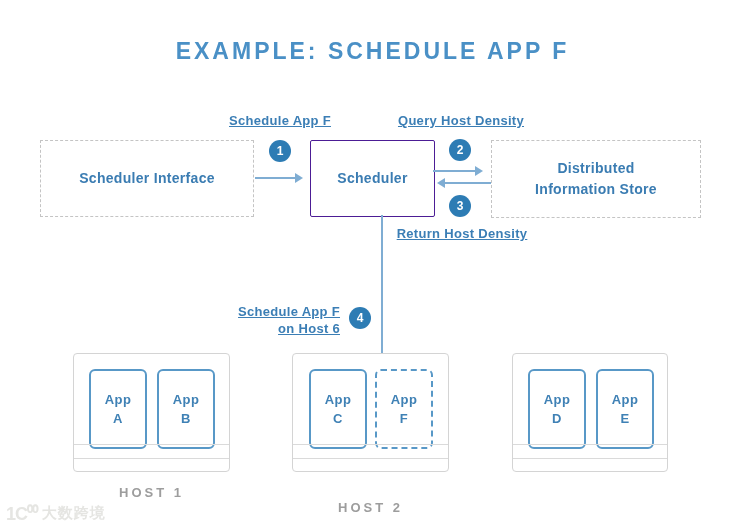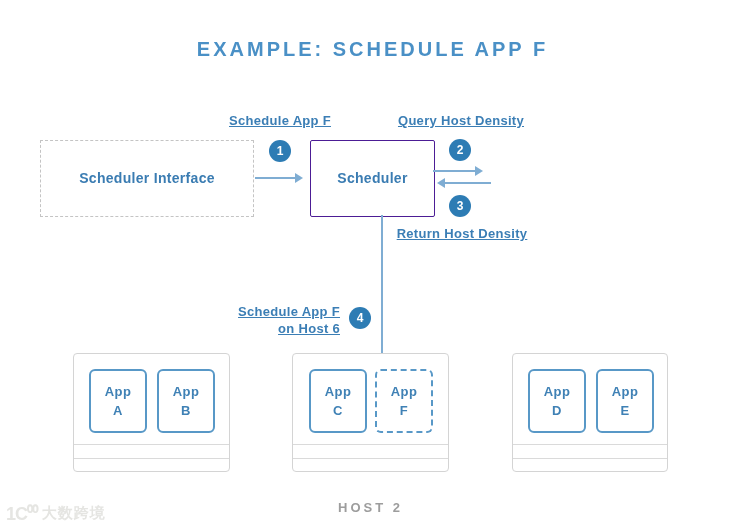--- a/index.html
+++ b/index.html
@@ -2,21 +2,21 @@
 <html><head>
 <meta charset="utf-8">
 <style>
   html,body{margin:0;padding:0;background:#ffffff;}
   .canvas{
     position:relative;width:745px;height:527px;background:#ffffff;
     font-family:"Liberation Sans",sans-serif;overflow:hidden;
   }
   .title{
     position:absolute;left:0;top:38px;width:745px;margin:0;
-    text-align:center;font-size:20px;font-weight:bold;letter-spacing:3px;
+    text-align:center;font-size:23px;font-weight:bold;letter-spacing:3px;
     color:#4a90c6;
   }
   
   .step-label{
     position:absolute;font-size:13px;font-weight:bold;color:#3b7eb5;
     letter-spacing:.3px;line-height:17px;text-decoration:underline;
   }
   
   .badge{
     position:absolute;width:22px;height:22px;border-radius:50%;
@@ -43,21 +43,21 @@
   .ah-down{position:absolute;width:0;height:0;
     border-left:5px solid transparent;border-right:5px solid transparent;
     border-top:8px solid #7fadd3;}
   
   .host{
     position:absolute;height:119px;background:#ffffff;
     border:1px solid #d4d4d4;border-radius:4px;box-sizing:border-box;
   }
   .slot{position:absolute;left:0;width:100%;border-top:1px solid #dadada;}
   .app{
-    position:absolute;top:15px;width:58px;height:64px;box-sizing:border-box;
+    position:absolute;top:15px;width:58px;height:80px;box-sizing:border-box;
     border:2px solid #5898c7;border-radius:6px;background:#ffffff;
     display:flex;flex-direction:column;align-items:center;justify-content:center;
     font-size:13px;font-weight:bold;color:#3f81b5;line-height:19px;letter-spacing:.4px;
   }
   .app.dashed-app{border-style:dashed;}
   .host-label{
     position:absolute;text-align:center;font-size:13px;font-weight:bold;
     color:#9d9d9d;letter-spacing:3px;
   }
   
@@ -87,20 +87,26 @@
   <div class="badge" style="left:449px;top:139px;">2</div>
   <div class="badge" style="left:449px;top:195px;">3</div>
   <div class="badge" style="left:349px;top:307px;">4</div>
 
   <div class="node dashed" style="left:40px;top:140px;width:212px;height:75px;">
     <span>Scheduler Interface</span>
   </div>
   <div class="node solid" style="left:310px;top:140px;width:123px;height:75px;">
     <span>Scheduler</span>
   </div>
+  <div class="node dashed" style="left:491px;top:140px;width:208px;height:76px;">
+    <span>
+      <div>Distributed</div>
+      <div>Information Store</div>
+    </span>
+  </div>
 
   <div class="hline" style="left:255px;top:177px;width:40px;"></div>
   <div class="ah-right" style="left:295px;top:173px;"></div>
 
   <div class="hline" style="left:433px;top:170px;width:42px;"></div>
   <div class="ah-right" style="left:475px;top:166px;"></div>
 
   <div class="hline" style="left:445px;top:182px;width:46px;"></div>
   <div class="ah-left" style="left:437px;top:178px;"></div>
 
@@ -112,20 +118,21 @@
       <div>App</div>
       <div>A</div>
     </div>
     <div class="app" style="left:83px;">
       <div>App</div>
       <div>B</div>
     </div>
     <div class="slot" style="top:90px;"></div>
     <div class="slot" style="top:104px;"></div>
   </div>
+  <div class="host-label" style="left:73px;top:485px;width:157px;">HOST 1</div>
 
   <div class="host" style="left:292px;top:353px;width:157px;">
     <div class="app" style="left:16px;">
       <div>App</div>
       <div>C</div>
     </div>
     <div class="app dashed-app" style="left:82px;">
       <div>App</div>
       <div>F</div>
     </div>

